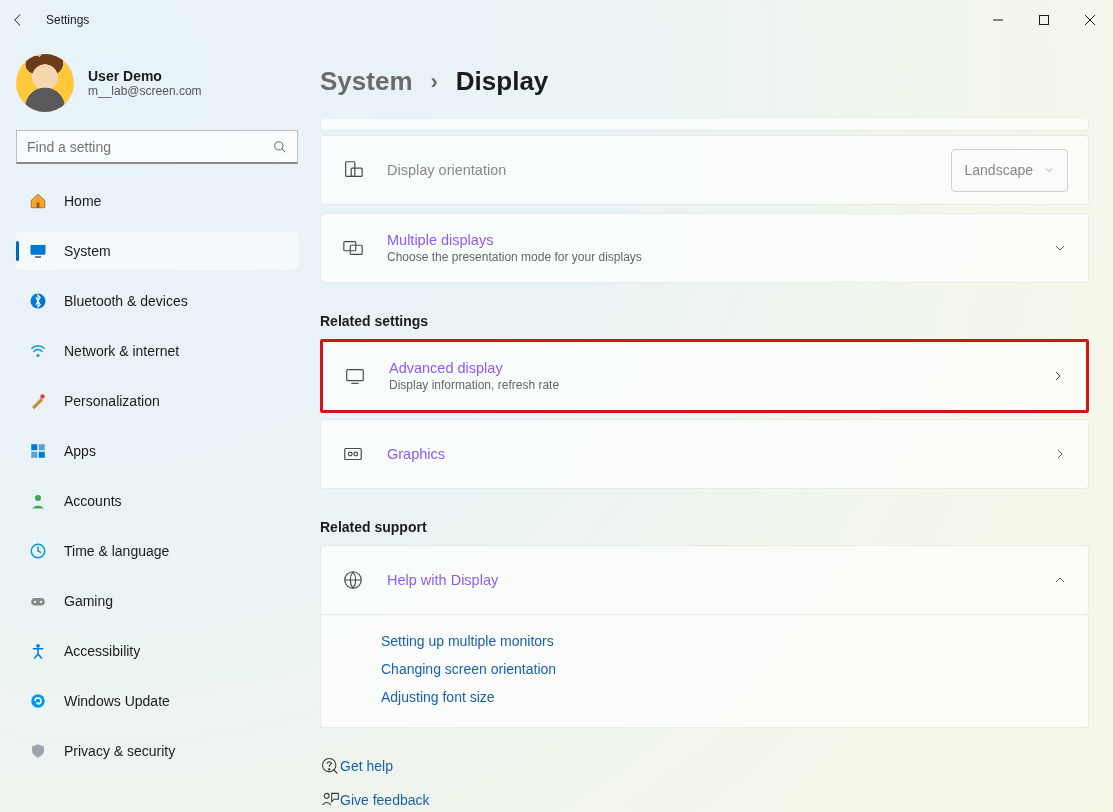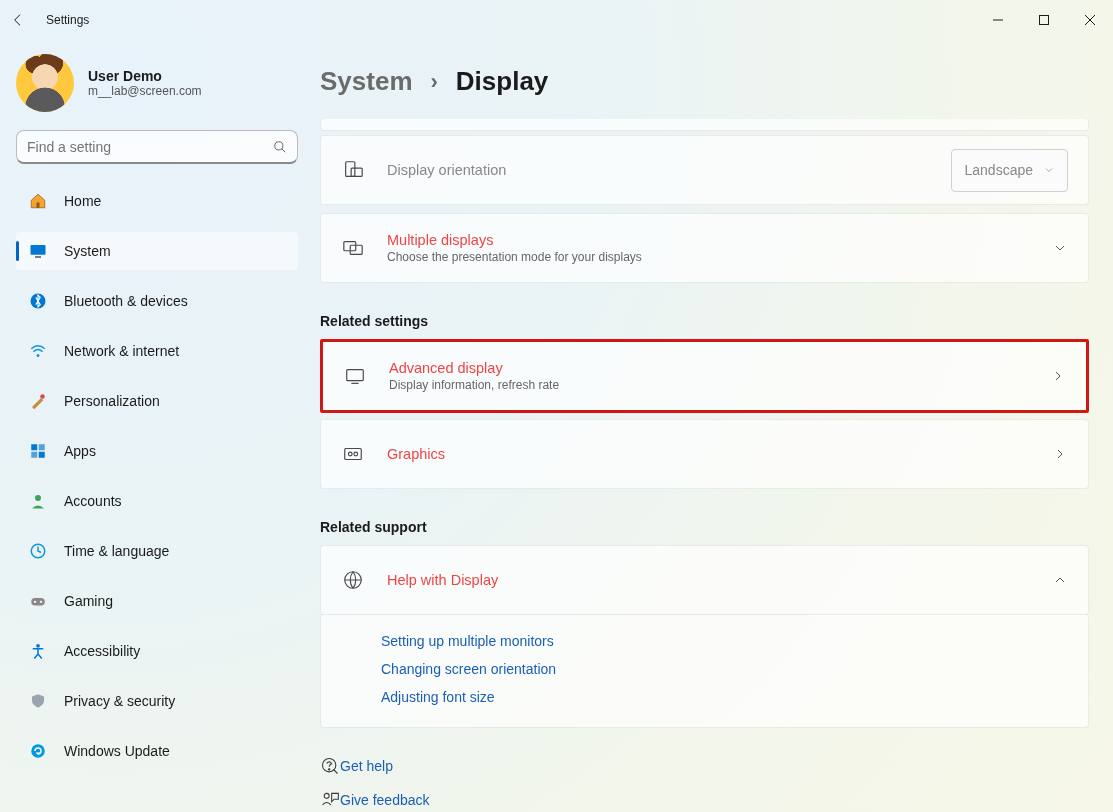--- a/index.html
+++ b/index.html
@@ -25,21 +25,21 @@
   .avatar::after { content:""; position:absolute; inset:0; background:
      radial-gradient(circle at 50% 92%, #5a5a5c 32%, transparent 33%),
      radial-gradient(circle at 50% 40%, #f7d6b2 28%, transparent 29%),
      radial-gradient(circle at 32% 18%, #6b3b1b 14%, transparent 15%),
      radial-gradient(circle at 60% 15%, #6b3b1b 20%, transparent 21%);
   }
   .profile-text { margin-left: 14px; }
   .profile-name { font-size: 14px; font-weight: 600; color: #1b1b1b; }
   .profile-email { font-size: 12px; color: #555; }
 
-  .search-box { position: relative; height: 34px; width: 282px; border: 1px solid #bdbdbd; border-bottom: 2px solid #8a8a8a; border-radius: 8px; background: rgba(255,255,255,0.75); margin-bottom: 18px; }
+  .search-box { position: relative; height: 34px; width: 282px; border: 1px solid #bdbdbd; border-bottom: 2px solid #8a8a8a; border-radius: 0; background: rgba(255,255,255,0.75); margin-bottom: 18px; }
   .search-box input { width: 100%; height: 100%; border: none; background: transparent; padding: 0 36px 0 10px; font-size: 14px; color: #333; outline: none; }
   .search-box svg { position: absolute; right: 10px; top: 50%; transform: translateY(-50%); }
 
   .nav { display: flex; flex-direction: column; gap: 12px; width: 282px; }
   .nav-item { height: 38px; display: flex; align-items: center; border-radius: 4px; padding-left: 12px; cursor: pointer; font-size: 14px; color: #1b1b1b; position: relative; }
   .nav-item.active { background: rgba(255,255,255,0.55); }
   .nav-item.active::before { content: ""; position: absolute; left: 0; top: 9px; bottom: 9px; width: 3px; background: #0067c0; border-radius: 3px; }
   .nav-ico { width: 20px; height: 20px; margin-right: 16px; display: flex; align-items: center; justify-content: center; }
   .nav-ico svg { width: 18px; height: 18px; }
 
@@ -50,21 +50,21 @@
   .crumb .chev { color: #6b6b6b; font-size: 22px; }
   .crumb .current { color: #1b1b1b; }
 
   .card { background: rgba(255,255,255,0.7); border: 1px solid rgba(0,0,0,0.07); border-radius: 4px; margin-bottom: 4px; }
   .card.peek { height: 12px; border-bottom-left-radius: 4px; border-bottom-right-radius: 4px; border-top: none; }
 
   .row { display: flex; align-items: center; min-height: 68px; padding: 8px 20px; cursor: pointer; }
   .row-ico { width: 24px; height: 24px; margin-right: 22px; display: flex; align-items: center; justify-content: center; color: #4a4a4a; }
   .row-ico svg { width: 22px; height: 22px; stroke: #4a4a4a; fill: none; stroke-width: 1.3; }
   .row-text { flex: 1; }
-  .row-title { font-size: 14.5px; color: #ef4444; }
+  .row-title { font-size: 14.5px; color: #8b5cf6; }
   .row-title.dim { color: #888; }
   .row-sub { font-size: 12px; color: #666; margin-top: 2px; }
   .row-ctrl { display: flex; align-items: center; }
   .row-chev { width: 16px; height: 16px; }
   .row-chev svg { width: 16px; height: 16px; stroke: #555; stroke-width: 1.5; fill: none; }
 
   .select { display: flex; align-items: center; gap: 10px; height: 43px; padding: 0 12px; border: 1px solid #d0d0d0; border-radius: 4px; background: #fbfbfb; color: #888; font-size: 14px; }
   .select svg { width: 12px; height: 12px; stroke: #888; stroke-width: 1.5; fill: none; }
 
   .section-title { font-size: 14px; font-weight: 600; color: #1b1b1b; margin: 30px 0 10px 0; }
@@ -218,34 +218,34 @@
             <svg viewBox="0 0 24 24">
               <circle cx="12" cy="5" r="2.5" fill="#0078d4"></circle>
               <path d="M5 9 L19 9 M12 9 V16 M12 16 L7 22 M12 16 L17 22" stroke="#0078d4" stroke-width="2" fill="none"></path>
             </svg>
           </span>
         <span>Accessibility</span>
       </div>
       <div class="nav-item">
         <span class="nav-ico">
             <svg viewBox="0 0 24 24">
-              <path d="M12 3 L20 6 V12 C20 17 12 21 12 21 C12 21 4 17 4 12 V6 Z" fill="#9aa4ae"></path>
-            </svg>
-          </span>
-        <span>Privacy &amp; security</span>
-      </div>
-      <div class="nav-item">
-        <span class="nav-ico">
-            <svg viewBox="0 0 24 24">
               <circle cx="12" cy="12" r="9" fill="#0099e5"></circle>
               <path d="M8 12 A4 4 0 1 1 12 16" stroke="#fff" stroke-width="2" fill="none"></path>
               <path d="M12 16 L10 14 M12 16 L14 14" stroke="#fff" stroke-width="2"></path>
             </svg>
           </span>
         <span>Windows Update</span>
+      </div>
+      <div class="nav-item">
+        <span class="nav-ico">
+            <svg viewBox="0 0 24 24">
+              <path d="M12 3 L20 6 V12 C20 17 12 21 12 21 C12 21 4 17 4 12 V6 Z" fill="#9aa4ae"></path>
+            </svg>
+          </span>
+        <span>Privacy &amp; security</span>
       </div>
     </nav>
   </aside>
 
   <main class="main">
     <div class="crumb">
       <span class="parent">System</span>
       <span class="chev">›</span>
       <span class="current">Display</span>
     </div>

